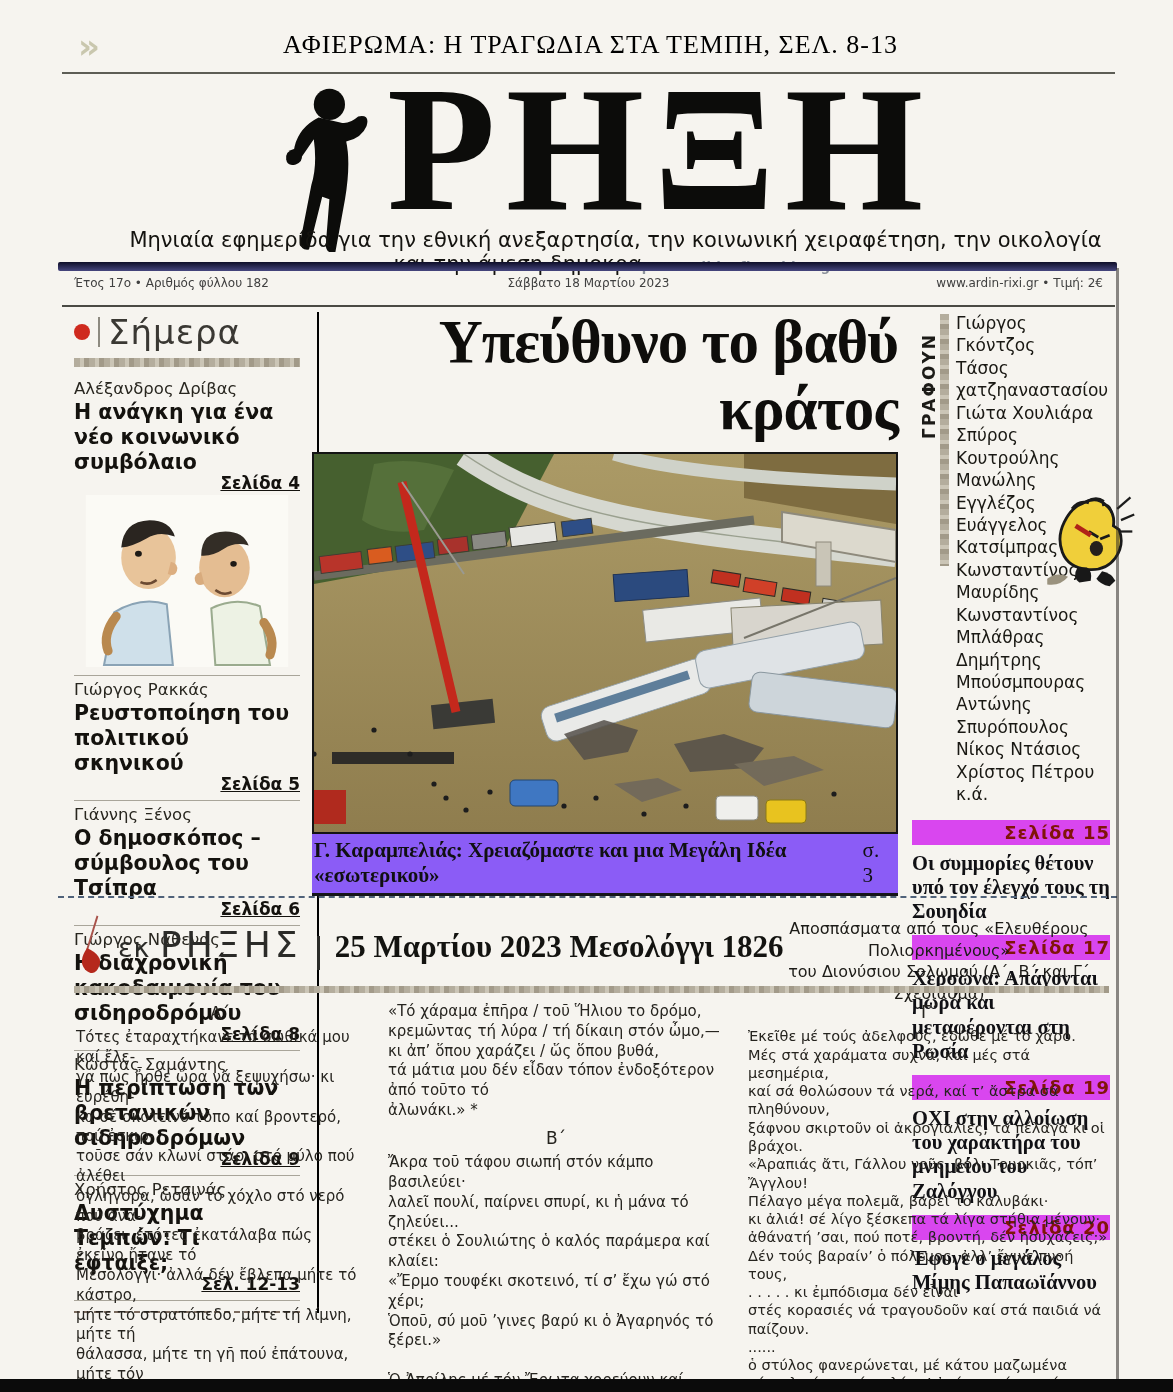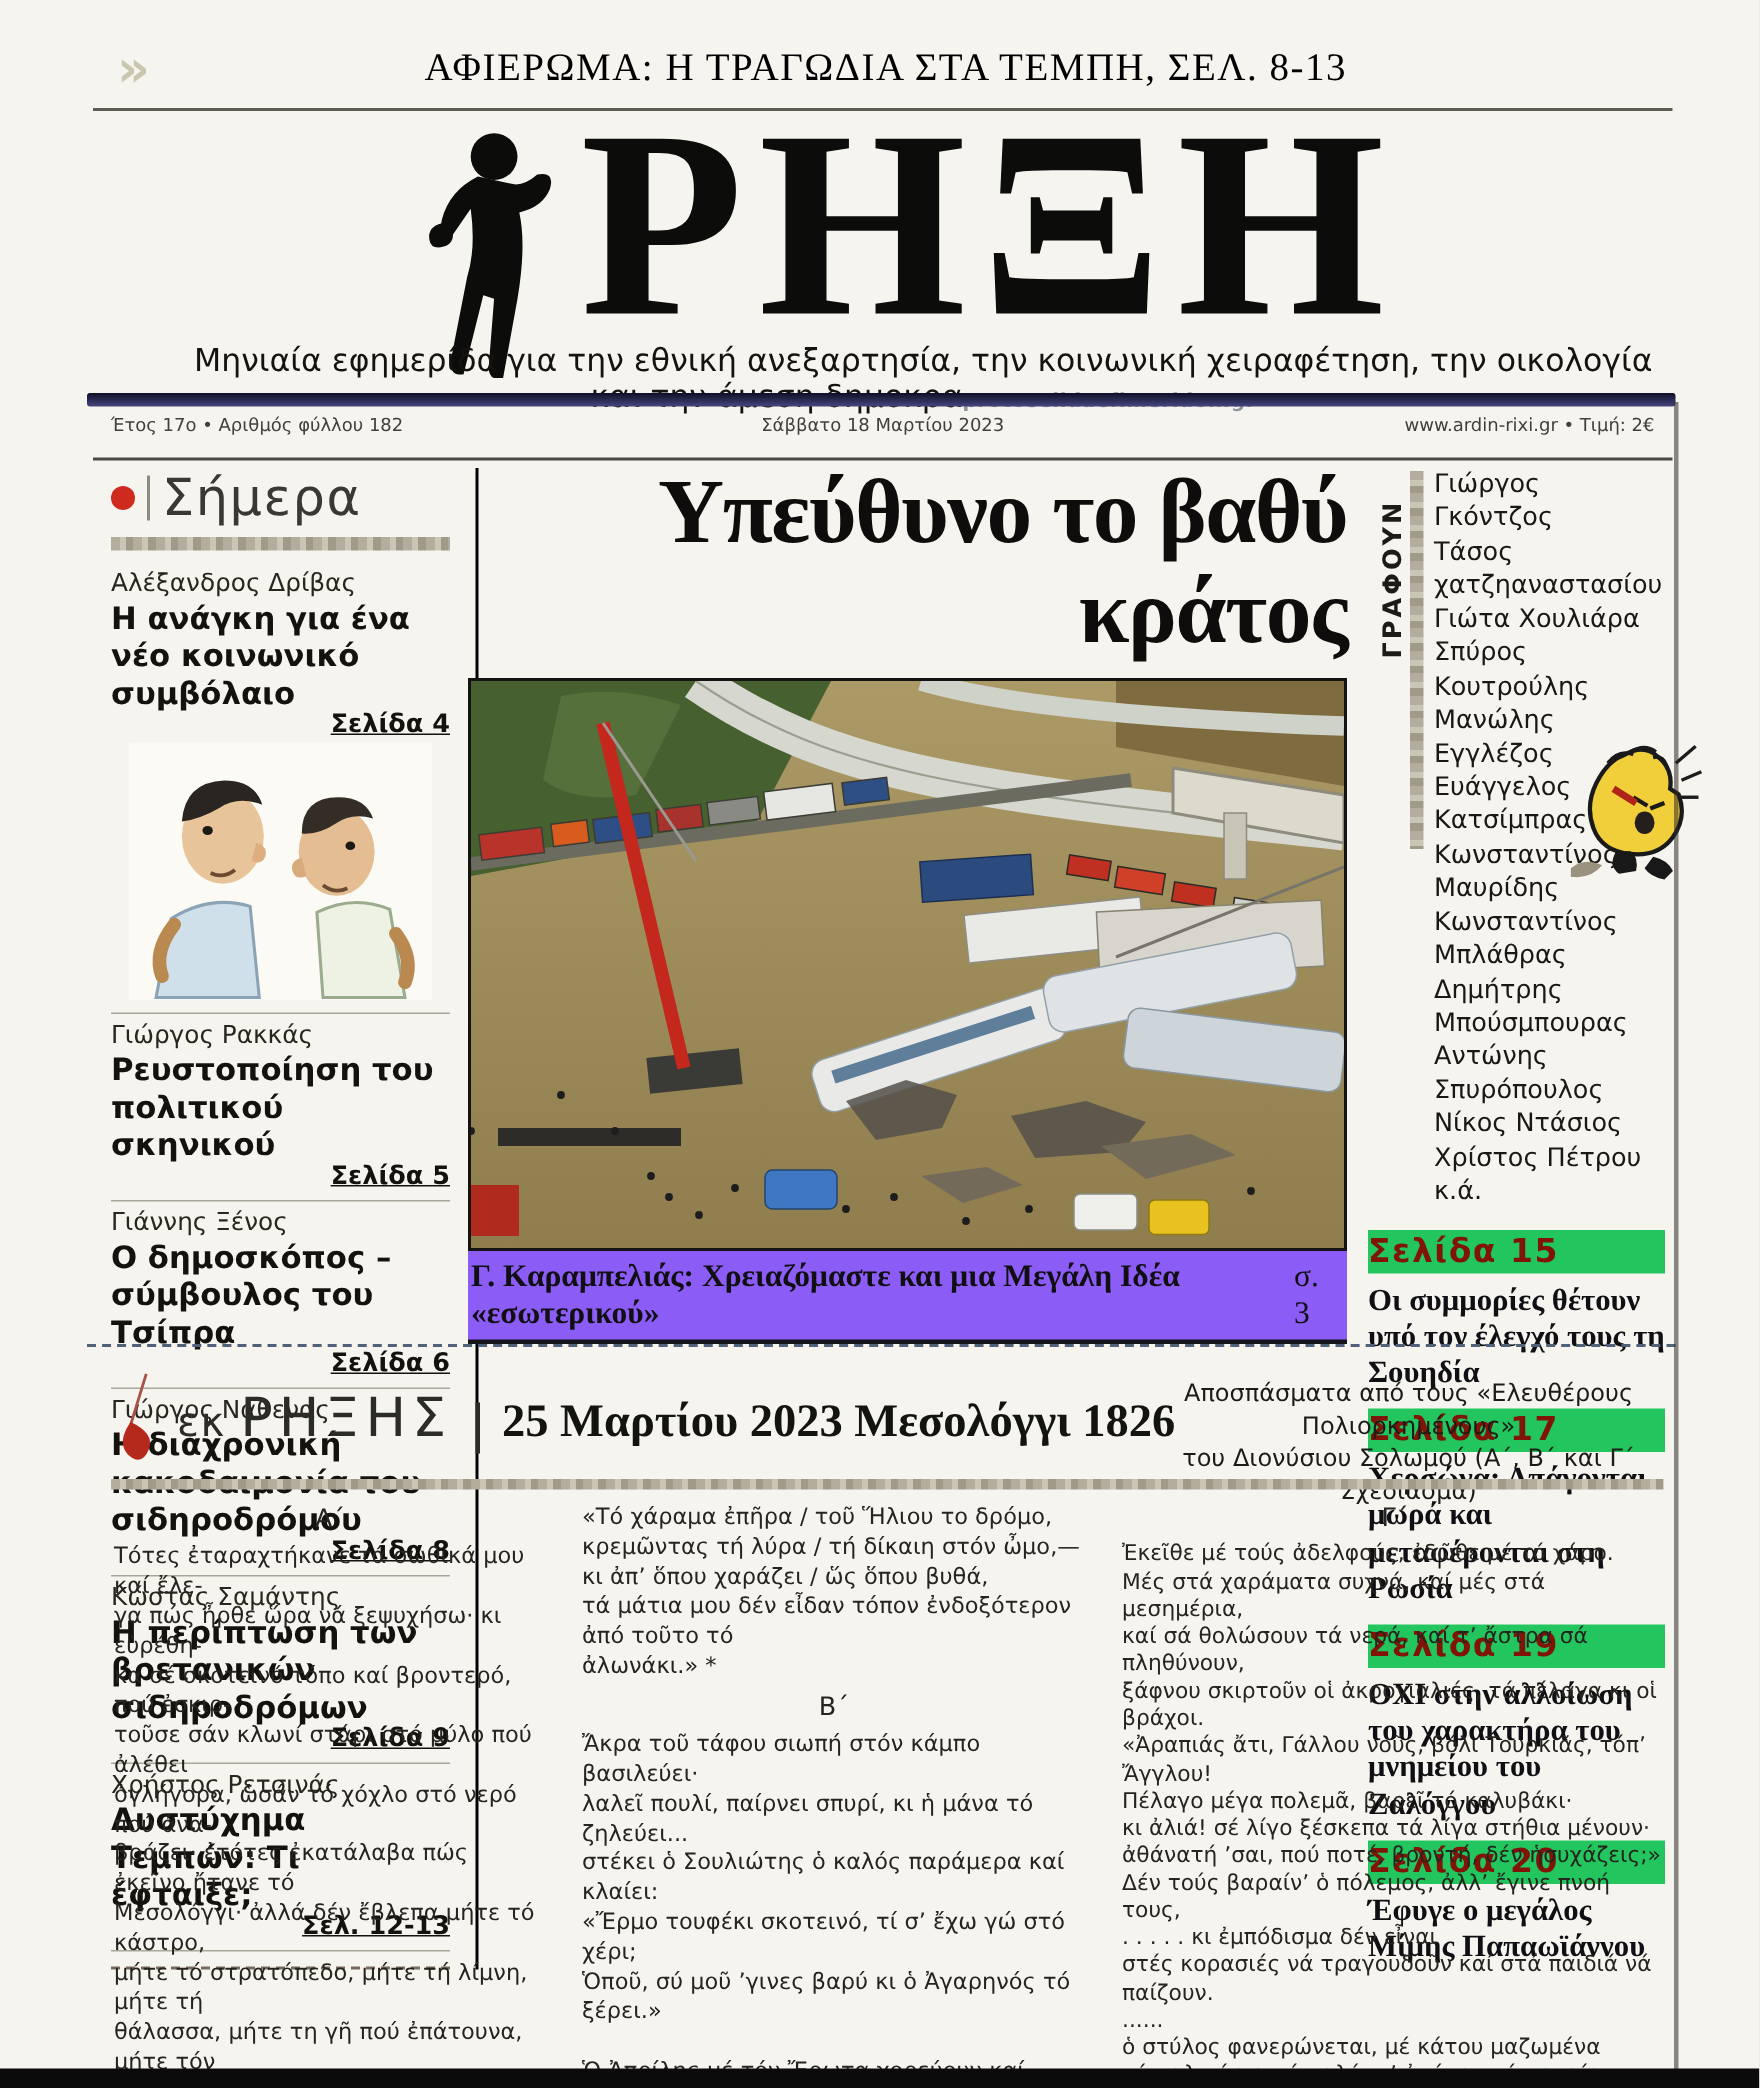--- a/index.html
+++ b/index.html
@@ -50,21 +50,21 @@
   #caption-page{font-size:21px;color:#101012;}
   
   #rightcol{left:912px;top:308px;width:198px;}
   #grafoun-label{position:absolute;left:-36px;top:68px;transform:rotate(-90deg);font-size:17px;font-weight:bold;
                  letter-spacing:2px;color:#1c1b17;}
   #grafoun-bar{position:absolute;left:28px;top:6px;width:9px;height:252px;
                background:repeating-linear-gradient(#b4ad9d 0 6px,#cbc5b6 6px 10px,#a29a89 10px 15px);}
   #names{margin-left:44px;font-size:17px;line-height:1.32;color:#191813;padding-top:4px;}
   #mascot{position:absolute;left:122px;top:178px;width:104px;height:108px;}
   .section{margin-top:12px;}
-  .sec-bar{background:#22c55e;color:#801409;font-weight:bold;font-size:22px;text-align:left;
+  .sec-bar{background:#d946ef;color:#801409;font-weight:bold;font-size:18px;text-align:right;
            padding:2px 0;letter-spacing:1px;}
   .sec-title{font-family:"Liberation Serif","DejaVu Serif",serif;font-size:20.5px;font-weight:bold;
              color:#101014;line-height:1.18;margin-top:6px;}
   #sections{margin-top:14px;}
   
   #dashes-mid{top:896px;left:58px;right:56px;border-top:2px dashed #50627a;}
   #feature{top:912px;left:74px;right:64px;height:72px;}
   #feat-left{position:absolute;left:0;top:2px;display:flex;align-items:center;gap:14px;}
   #drop-icon{width:30px;height:66px;}
   #ekrixis{font-size:27px;color:#2b2b28;letter-spacing:1px;}

